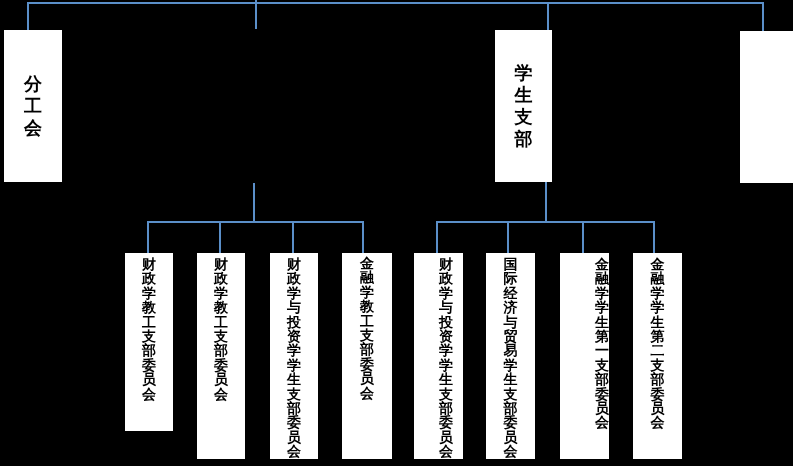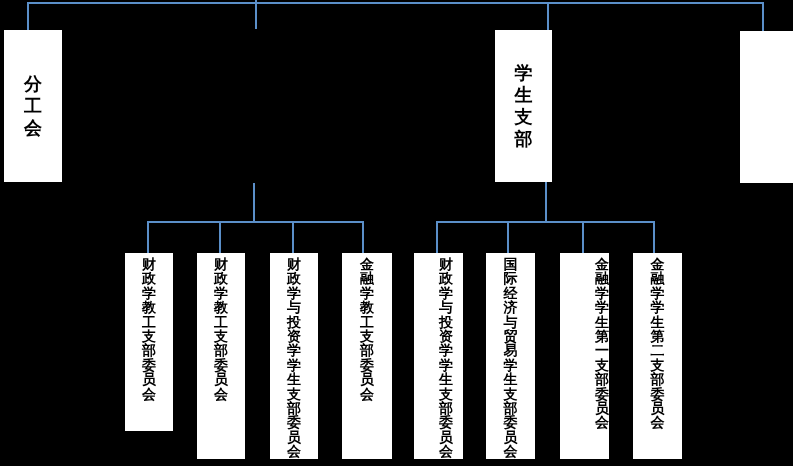--- a/index.html
+++ b/index.html
@@ -69,21 +69,21 @@
 
   <div class="node topalign" style="left:125px;top:253px;width:48px;height:178px;">
     <div class="vtext small">财政学教工支部委员会</div>
   </div>
   <div class="node topalign" style="left:197px;top:253px;width:48px;height:206px;">
     <div class="vtext small">财政学教工支部委员会</div>
   </div>
   <div class="node topalign" style="left:270px;top:253px;width:48px;height:206px;">
     <div class="vtext small">财政学与投资学学生支部委员会</div>
   </div>
-  <div class="node topalign" style="left:342px;top:253px;width:50px;height:206px;">
+  <div class="node topalign" style="left:342px;top:253px;width:50px;height:206px;font-family:Liberation Mono, monospace;">
     <div class="vtext small">金融学教工支部委员会</div>
   </div>
 
   <div class="node topalign" style="left:414px;top:253px;width:49px;height:206px;padding-left:15px;">
     <div class="vtext small">财政学与投资学学生支部委员会</div>
   </div>
   <div class="node topalign" style="left:486px;top:253px;width:49px;height:206px;">
     <div class="vtext small">国际经济与贸易学生支部委员会</div>
   </div>
   <div class="node topalign" style="left:560px;top:253px;width:49px;height:206px;justify-content:flex-end;">

